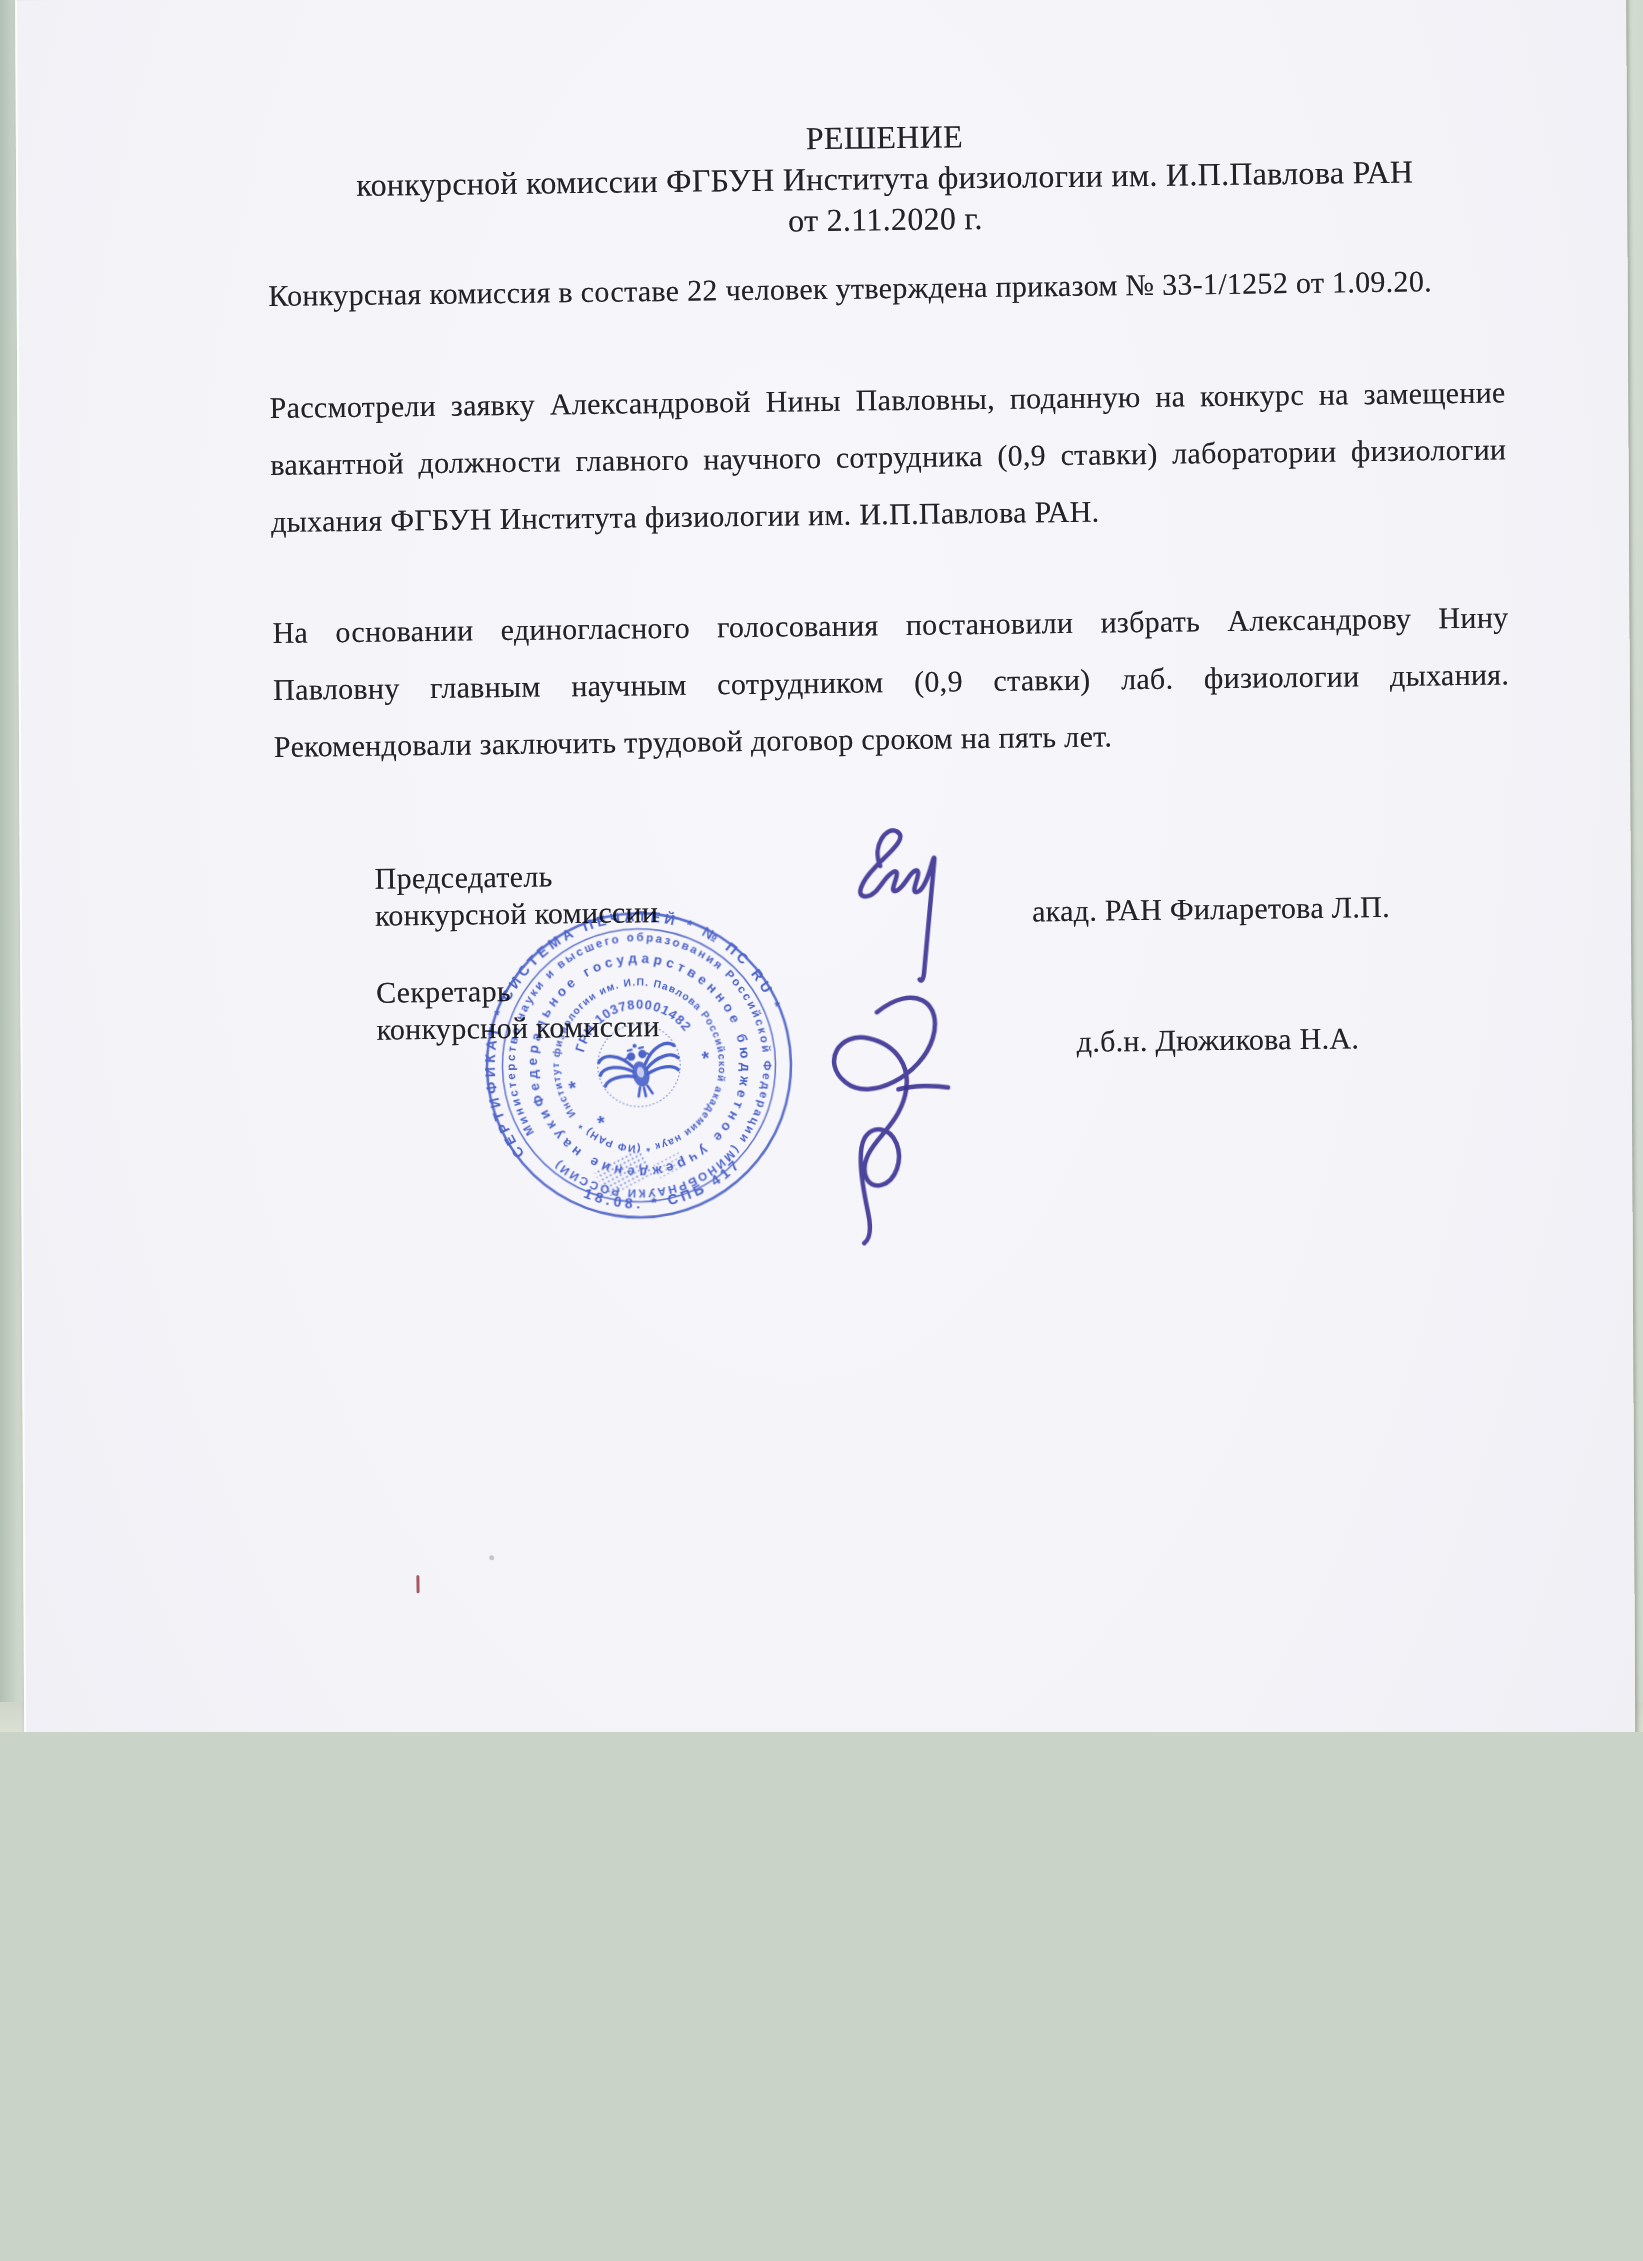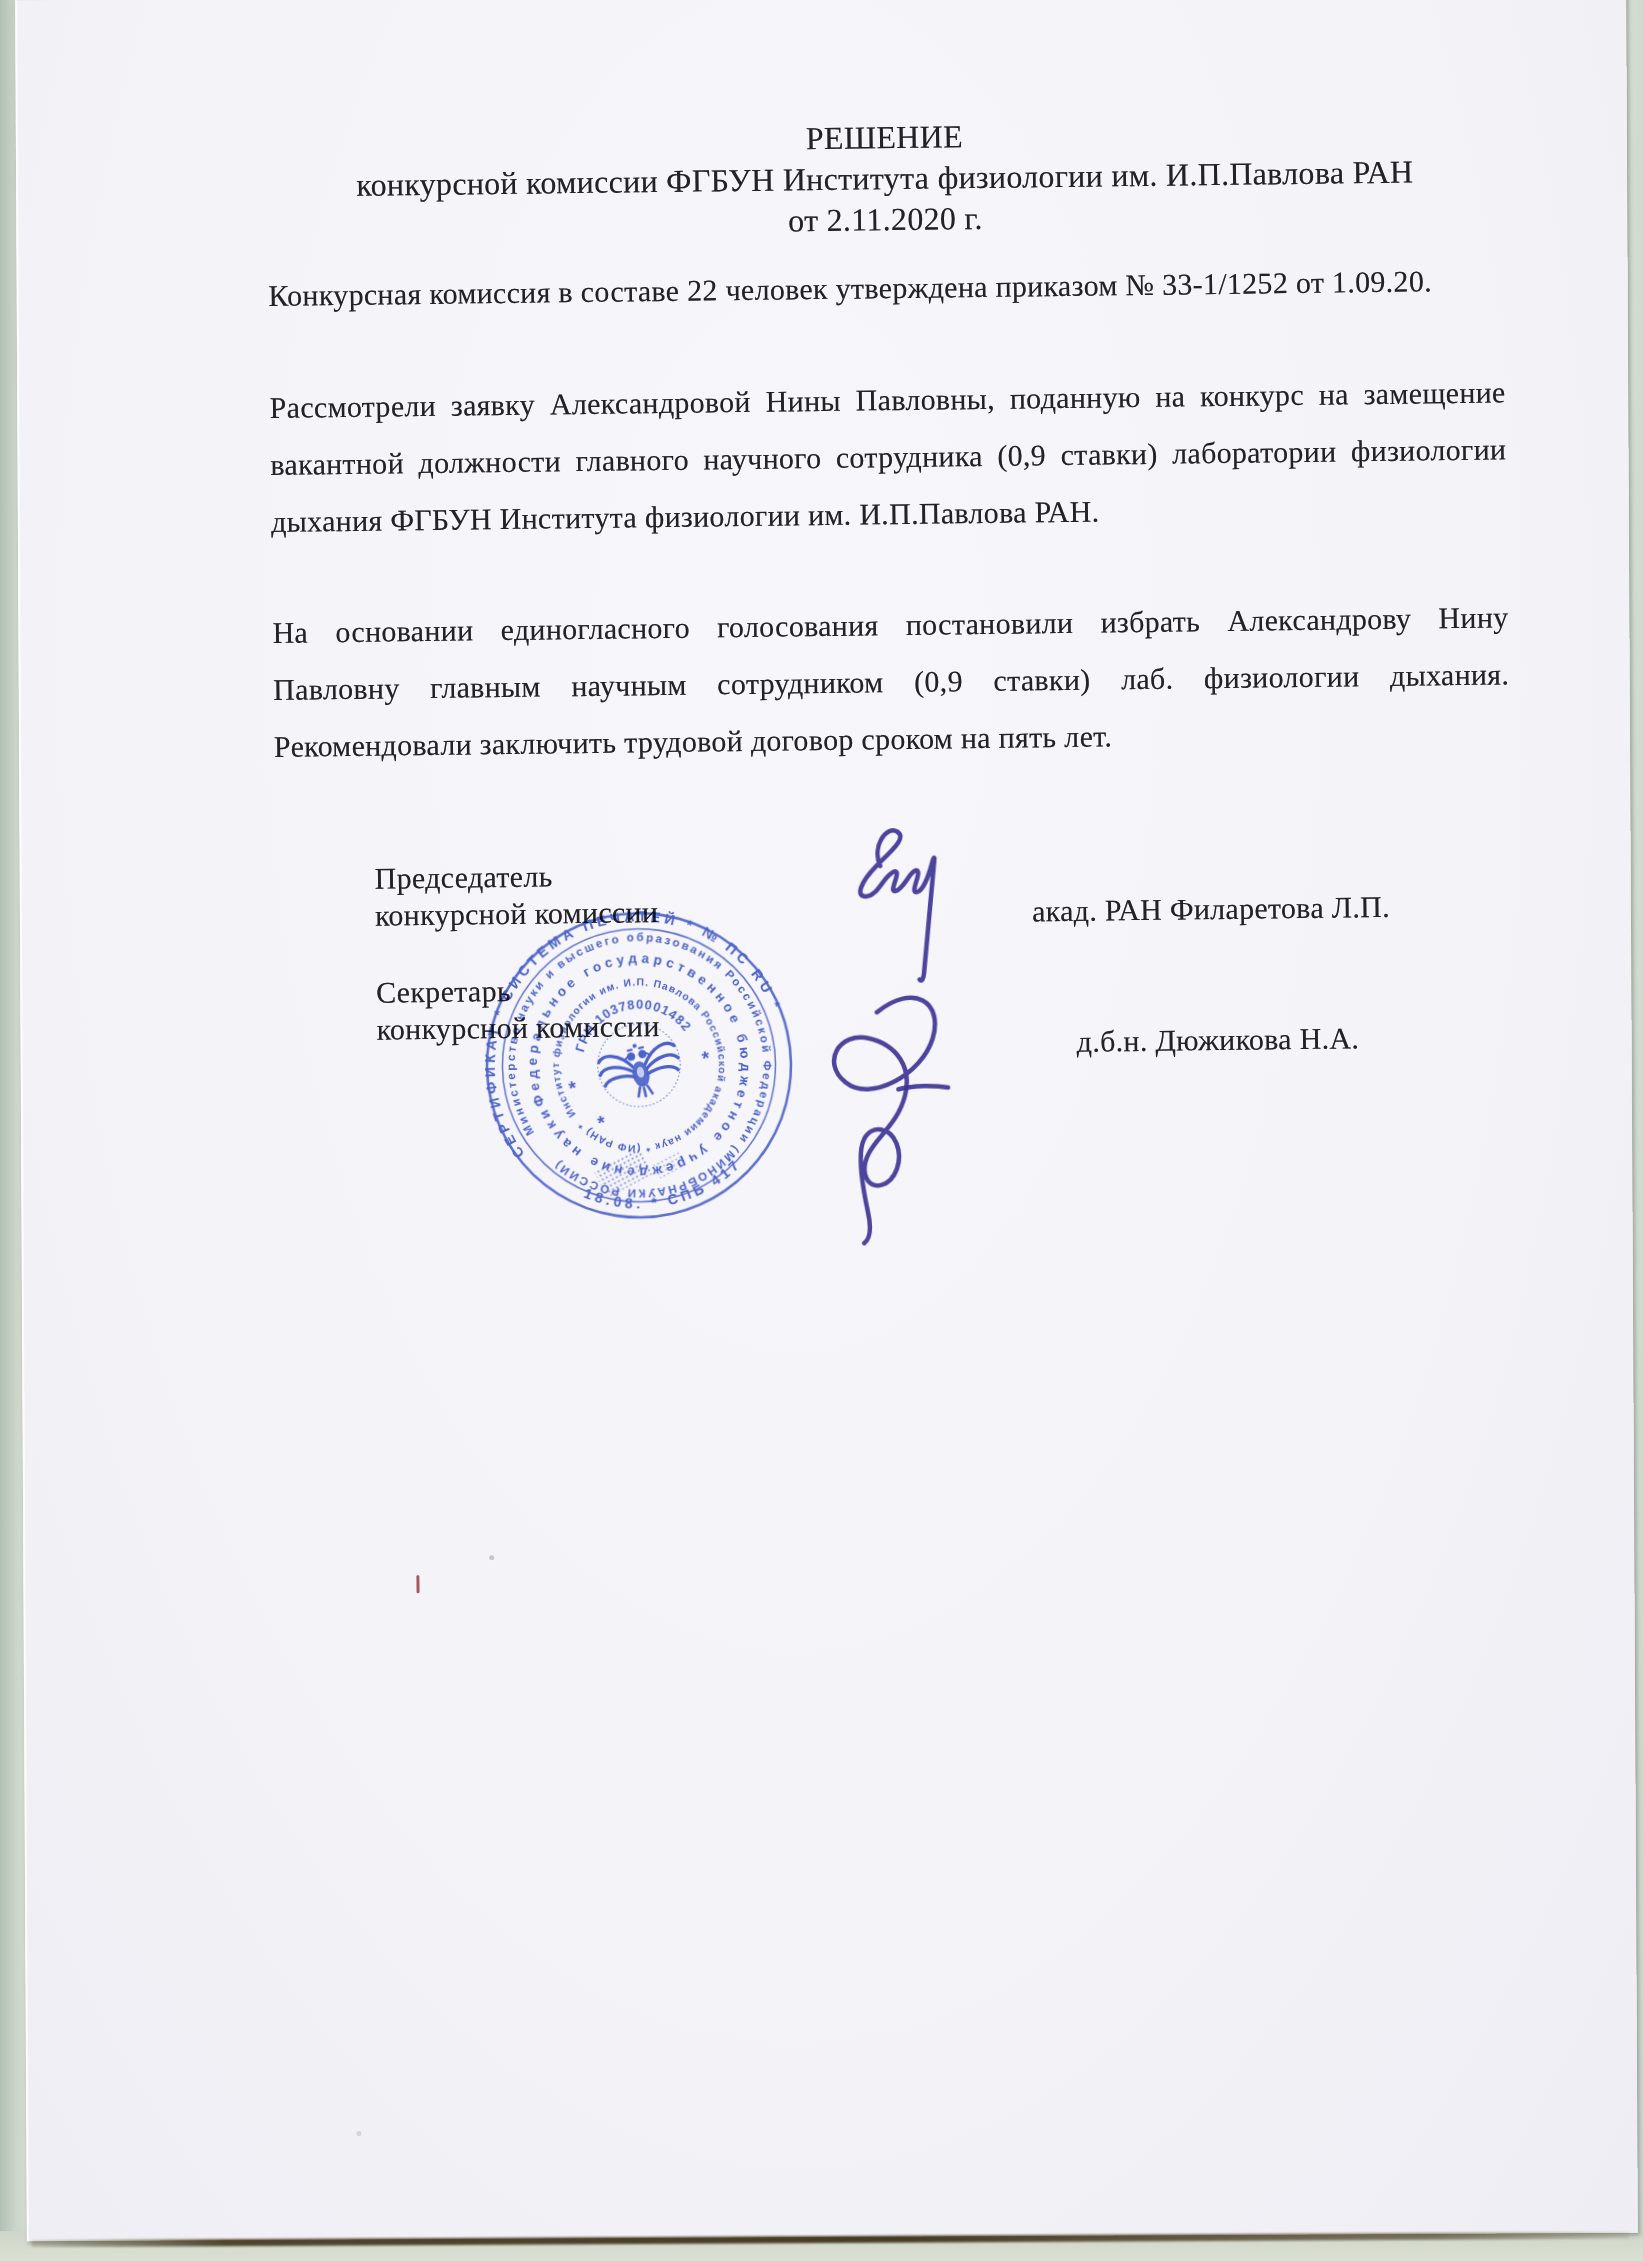--- a/index.html
+++ b/index.html
@@ -1,17 +1,17 @@
 <!DOCTYPE html>
 <html style="font-size:10.3px"><head>
 <meta charset="utf-8">
 <style>
   html,body{margin:0;padding:0;}
   body{background:#c9d3c8; font-family:"Liberation Serif","DejaVu Serif",serif;}
-  .scan{position:relative;width:1643px;height:2261px;overflow:hidden;
+  .scan{position:relative;width:1643px;height:1732px;overflow:hidden;
         background:linear-gradient(90deg,#b2c0b4 0px,#ccd6ca 17px,#dce2d5 39px,#dde3d7 1611px,#cfd9ce 1643px);}
   .scan::after{content:"";position:absolute;left:0;bottom:0;width:100%;height:30px;
         background:linear-gradient(180deg,#cfd6c9,#dae0d2);}
   .paper{position:absolute;left:20.6px;top:-3.9px;width:1611px;height:2241px;
         background:radial-gradient(ellipse at 48% 30%, #f7f6fa 0%, #f4f3f8 55%, #eeedf3 100%);
         transform:rotate(-0.3deg);
         box-shadow:1.9px 2.6px 4.5px rgba(95,100,88,0.5);
         z-index:1;}
   .paper::before{content:"";position:absolute;left:0;top:0;bottom:0;width:1.9px;background:rgba(255,255,255,.8);}
   .paper::after{content:"";position:absolute;left:5.2px;right:9px;bottom:-5.8px;height:6.4px;

